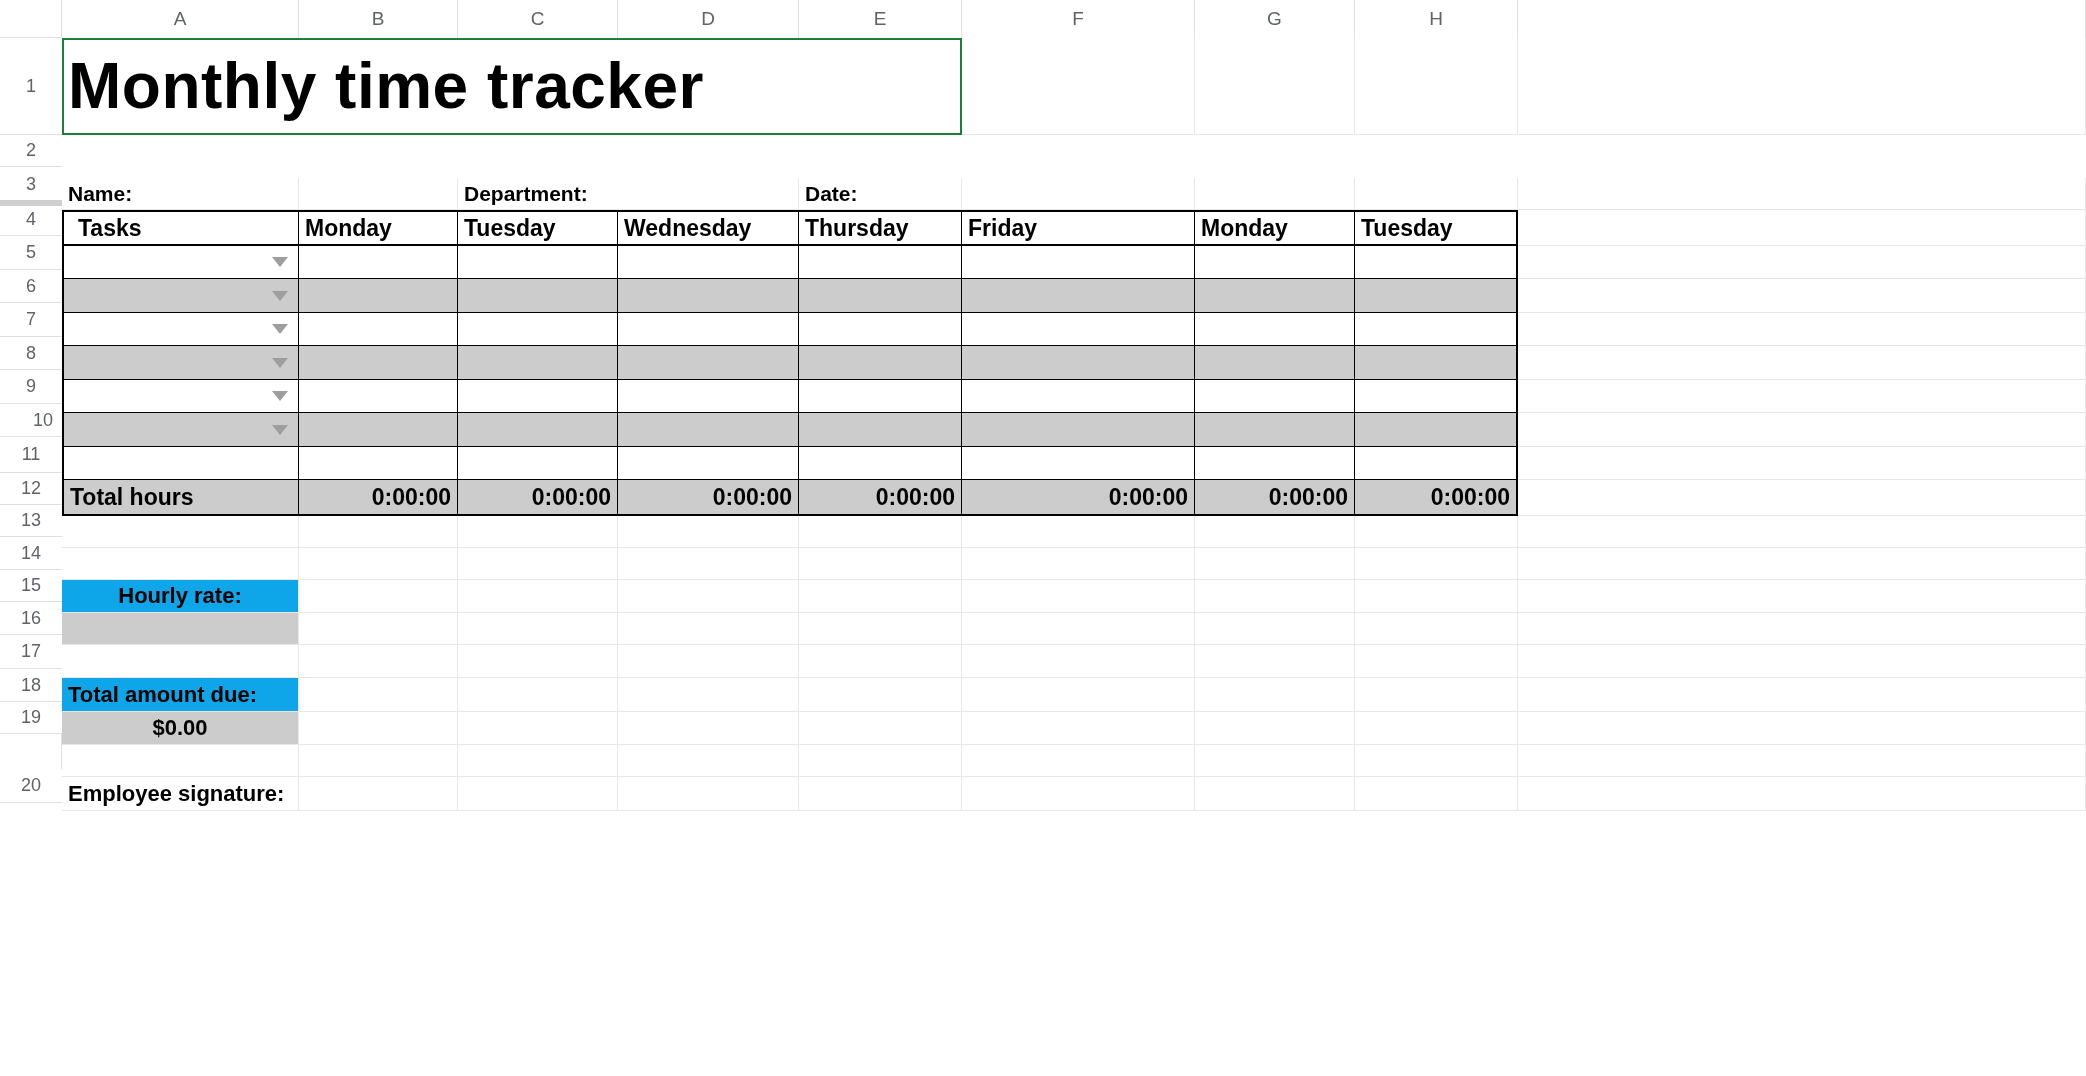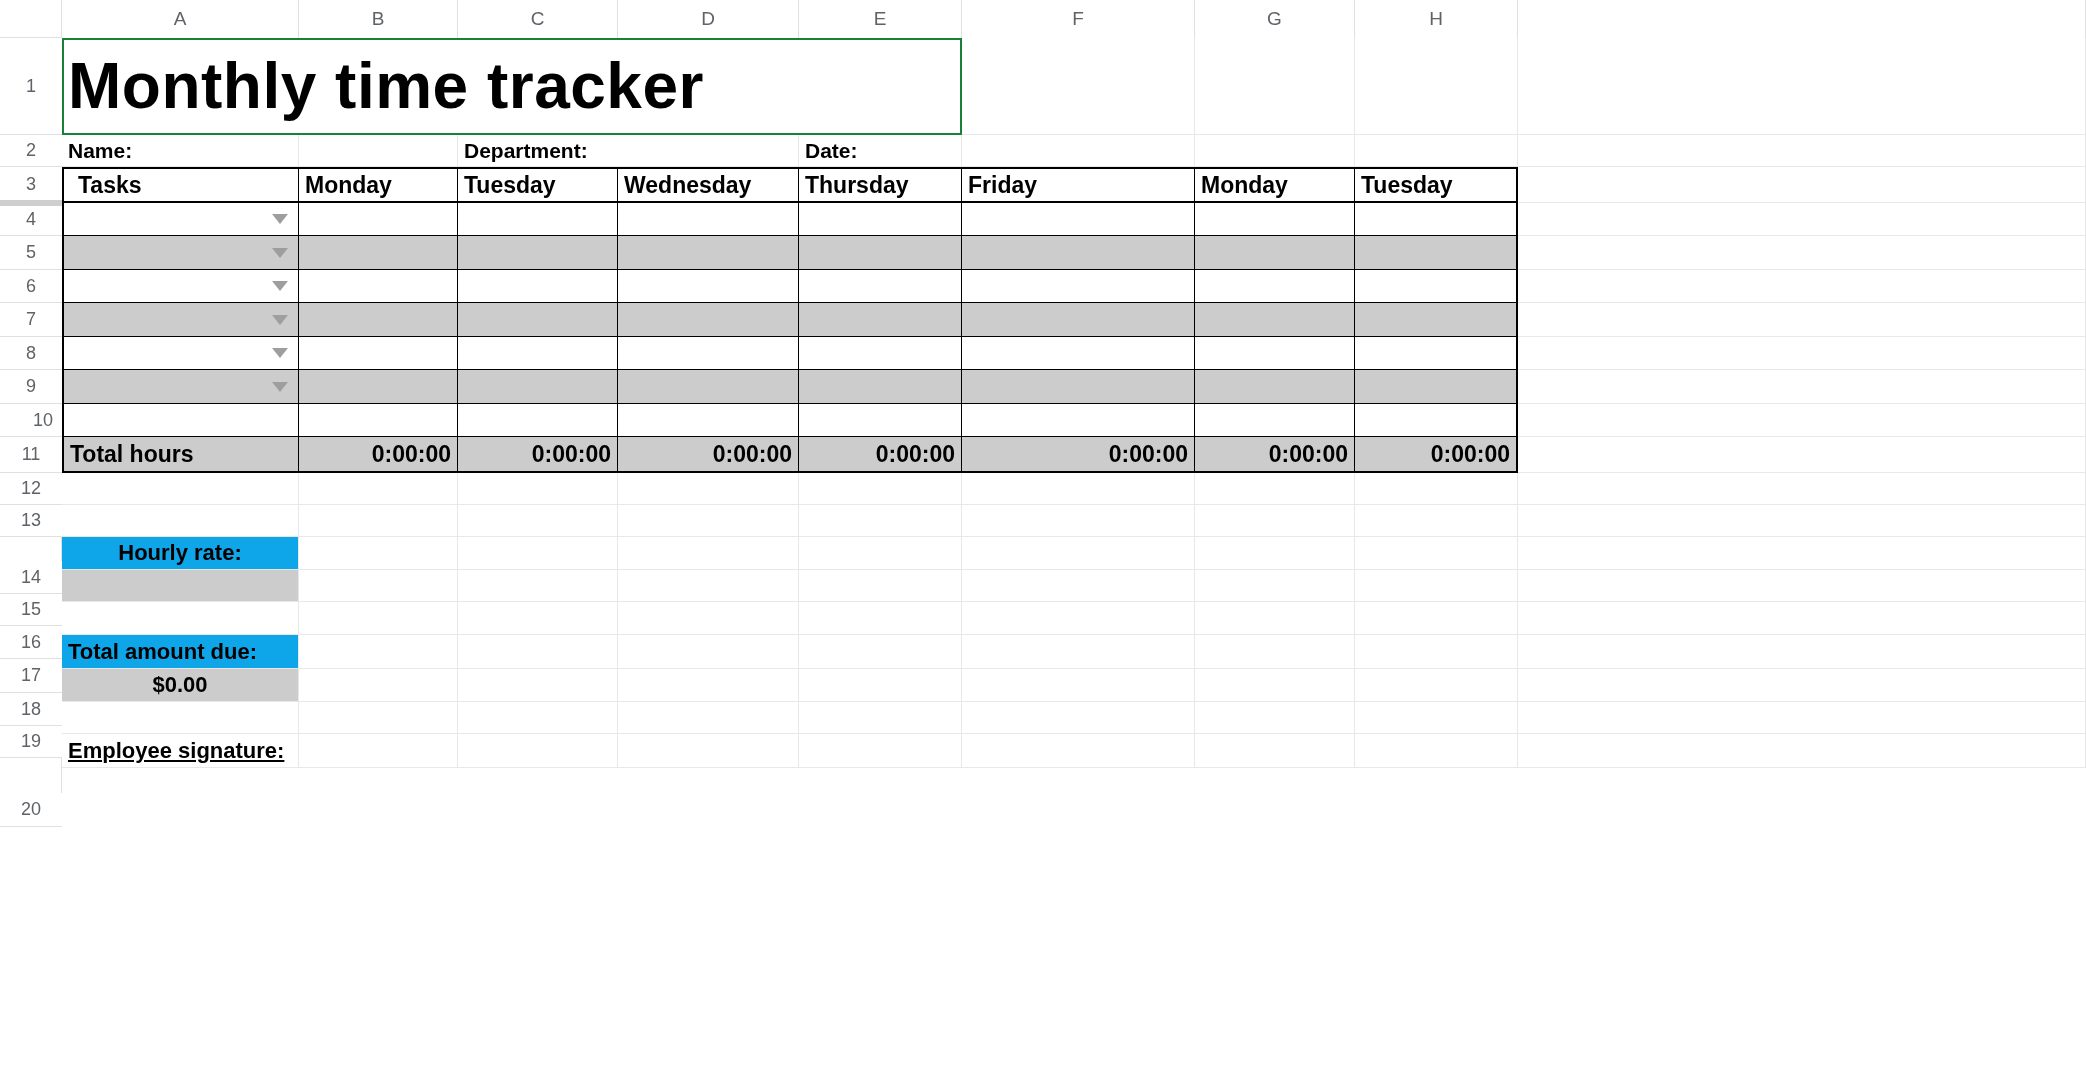--- a/index.html
+++ b/index.html
@@ -76,21 +76,21 @@
       <div class="row-header" style="height: 33px;">4</div>
       <div class="row-header" style="height: 34px;">5</div>
       <div class="row-header" style="height: 33px;">6</div>
       <div class="row-header" style="height: 34px;">7</div>
       <div class="row-header" style="height: 33px;">8</div>
       <div class="row-header" style="height: 34px;">9</div>
       <div class="row-header" style="height: 33px; padding-left: 24px;">10</div>
       <div class="row-header" style="height: 36px;">11</div>
       <div class="row-header" style="height: 32px;">12</div>
       <div class="row-header" style="height: 32px;">13</div>
-      <div class="row-header" style="height: 33px; margin-top: 24px;">14</div>
+      <div class="row-header" style="height: 33px;">14</div>
       <div class="row-header" style="height: 32px;">15</div>
       <div class="row-header" style="height: 33px;">16</div>
       <div class="row-header" style="height: 34px;">17</div>
       <div class="row-header" style="height: 33px;">18</div>
       <div class="row-header" style="height: 32px;">19</div>
       <div class="row-header" style="height: 34px; margin-top: 35px;">20</div>
     </div>
   <div class="freeze-bar" id="freeze-bar" style="top: 200px;"></div>
 
   <div class="body" id="body">
@@ -98,21 +98,21 @@
     <div class="row" id="r1" style="height: 97px;">
       <div class="cell selected title" style="width:900px;border-right:1px solid #e8e8e8">
         <span>Monthly time tracker</span>
       </div>
       <div class="cell cF"></div>
       <div class="cell cG"></div>
       <div class="cell cH"></div>
       <div class="cell cFill"></div>
     </div>
 
-    <div class="row thinrow" id="r2" style="height: 32px;">
+    <div class="row thinrow" id="r2" style="height: 32px; margin-top: 43px;">
       <div class="cell cA bold">Name:</div>
       <div class="cell cB"></div>
       <div class="cell bold" style="width:341px">Department:</div>
       <div class="cell cE bold">Date:</div>
       <div class="cell cF"></div>
       <div class="cell cG"></div>
       <div class="cell cH"></div>
       <div class="cell cFill"></div>
     </div>
 
@@ -312,21 +312,21 @@
       <div class="cell cA"></div>
         <div class="cell cB"></div>
         <div class="cell cC"></div>
         <div class="cell cD"></div>
         <div class="cell cE"></div>
         <div class="cell cF"></div>
         <div class="cell cG"></div>
         <div class="cell cH"></div>
         <div class="cell cFill"></div>
     </div>
-    <div class="row" id="r20" style="height: 34px; text-decoration: underline;">
+    <div class="row" id="r20" style="height: 34px;">
       <div class="cell cA bold" style="font-size:22px;white-space:nowrap;overflow:visible">Employee signature:</div>
         <div class="cell cB"></div>
         <div class="cell cC"></div>
         <div class="cell cD"></div>
         <div class="cell cE"></div>
         <div class="cell cF"></div>
         <div class="cell cG"></div>
         <div class="cell cH"></div>
         <div class="cell cFill"></div>
     </div>

